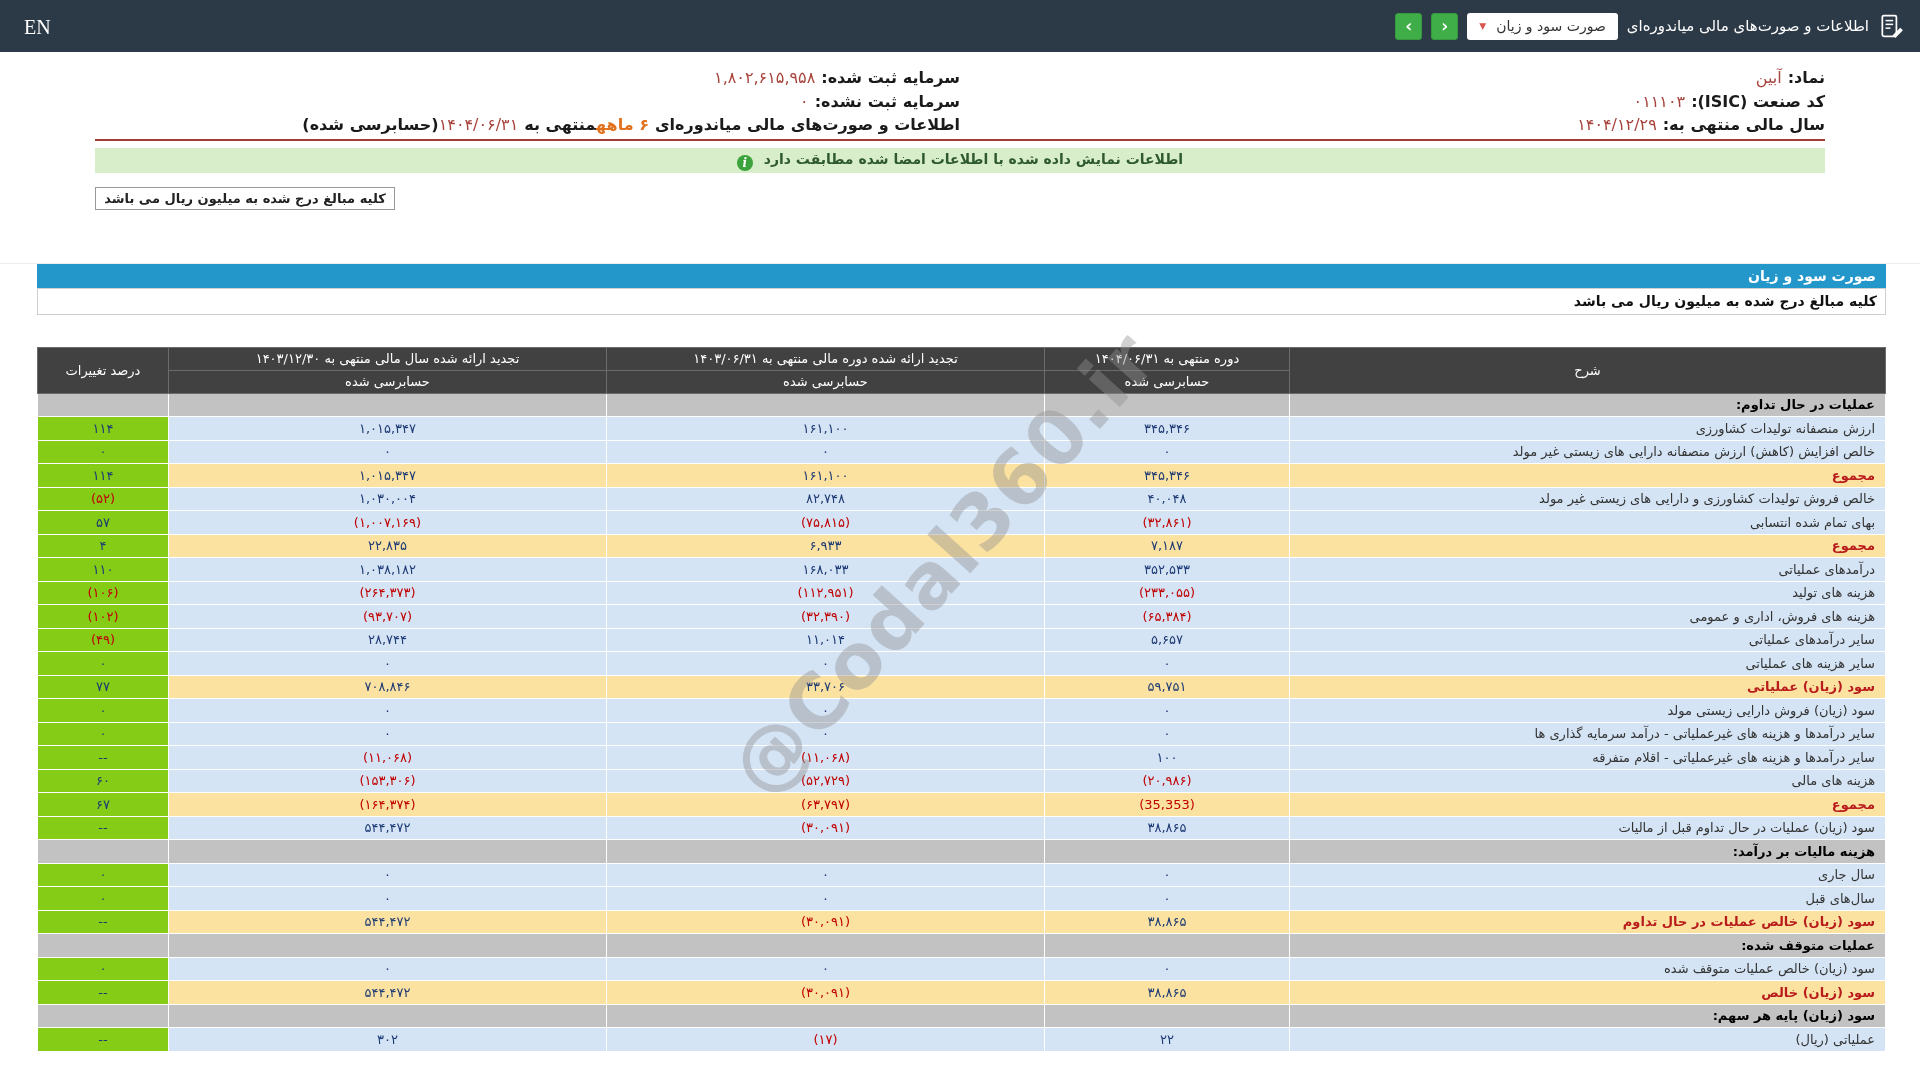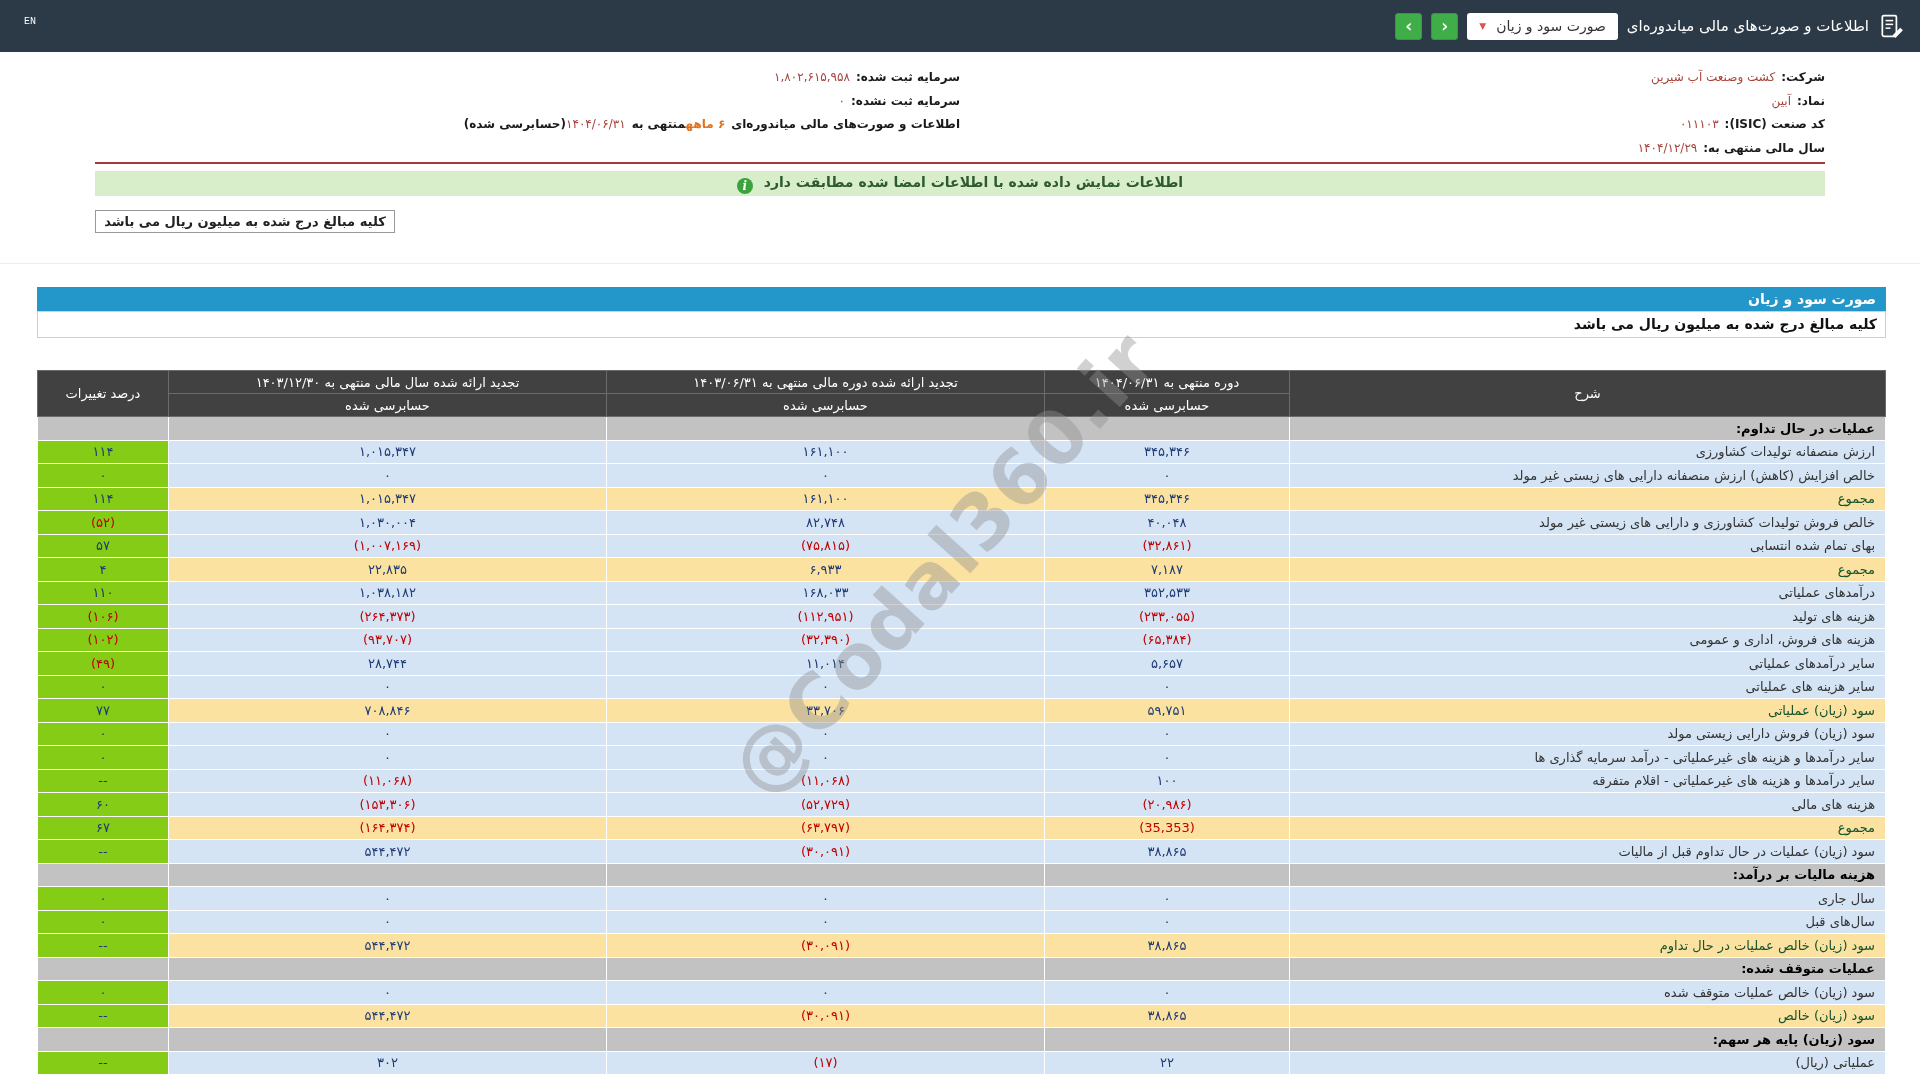--- a/index.html
+++ b/index.html
@@ -25,30 +25,30 @@
     font-size:14px; color:#333; cursor:pointer;
   }
   .tb-caret { color:#d9534f; font-size:9px; line-height:1; }
   .tb-btn {
     width:27px; height:27px; background:#3fae49; border:1px solid #36993f;
     border-radius:3px; color:#fff; font-size:17px; font-weight:bold;
     display:flex; align-items:center; justify-content:center; cursor:pointer;
     font-family:"DejaVu Sans", sans-serif;
   }
   .tb-en {
-    position:absolute; left:24px; top:16px; color:#ffffff; font-size:10px;
-    font-family:Liberation Mono, monospace; cursor:pointer;
+    position:absolute; left:24px; top:16px; color:#ffffff; font-size:20px;
+    font-family:Liberation Serif, serif; cursor:pointer;
   }
 
   
   .content { width:1849px; margin:0 34px 0 37px; }
 
   .info { margin:14px 61px 0 58px; display:flex; }
   .info-col { width:50%; }
-  .info-row { line-height:23.5px; font-size:12px; white-space:nowrap; }
+  .info-row { line-height:23.5px; font-size:16px; white-space:nowrap; }
   .lbl { font-weight:bold; color:#1a1a1a; margin-left:6px; }
   .val { color:#a8433c; }
   .dur { color:#e2711d; font-weight:bold; }
 
   .sep { margin:2px 61px 0 58px; height:2px; background:#a33c38; }
 
   .banner {
     margin:7px 61px 0 58px; background:#d8eecb; text-align:center;
     font-size:14px; font-weight:bold; color:#2f5a2f; padding:2px 0; line-height:19px;
   }
@@ -89,21 +89,21 @@
     padding:0 4px; white-space:nowrap; overflow:hidden;
   }
   td.desc { text-align:right; padding:0 10px; color:#333; }
   td.num, td.pct { text-align:center; color:#1e3a75; }
   td.neg { color:#c00000; }
   .r-data td  { background:#d4e4f5; }
   .r-total td { background:#fbe2a0; }
   .r-section td { background:#c2c2c2; }
   .r-data td.pct, .r-total td.pct { background:#84cc16; }
   .r-section td.desc { font-weight:bold; color:#000; }
-  .r-total td.desc { font-weight:normal; color:#14532d;margin-top:28px; }
+  .r-total td.desc { font-weight:bold; color:#b91c1c;margin-top:28px; }
 
   .watermark {
     position:absolute; left:593px; top:508px; width:700px; height:110px;
     display:flex; align-items:center; justify-content:center;
     transform:rotate(-48deg); direction:ltr;
     font-size:76px; font-weight:bold; letter-spacing:2px;
     color:rgba(145,145,145,0.42); pointer-events:none; z-index:4;
   }
 </style>
 </head>
@@ -132,23 +132,20 @@
         <span>›</span>
       </button>
   </div>
   <span class="tb-en">EN</span>
 </div>
 
 <div class="content">
 
   <div class="info">
     <div class="info-col">
-      <div class="info-row">
-        <span class="lbl">شرکت:</span><span class="val">کشت وصنعت آب شیرین</span>
-      </div>
       <div class="info-row">
         <span class="lbl">نماد:</span><span class="val">آبین</span>
       </div>
       <div class="info-row">
         <span class="lbl">کد صنعت (ISIC):</span><span class="val">۰۱۱۱۰۳</span>
       </div>
       <div class="info-row">
         <span class="lbl">سال مالی منتهی به:</span><span class="val">۱۴۰۴/۱۲/۲۹</span>
       </div>
     </div>

